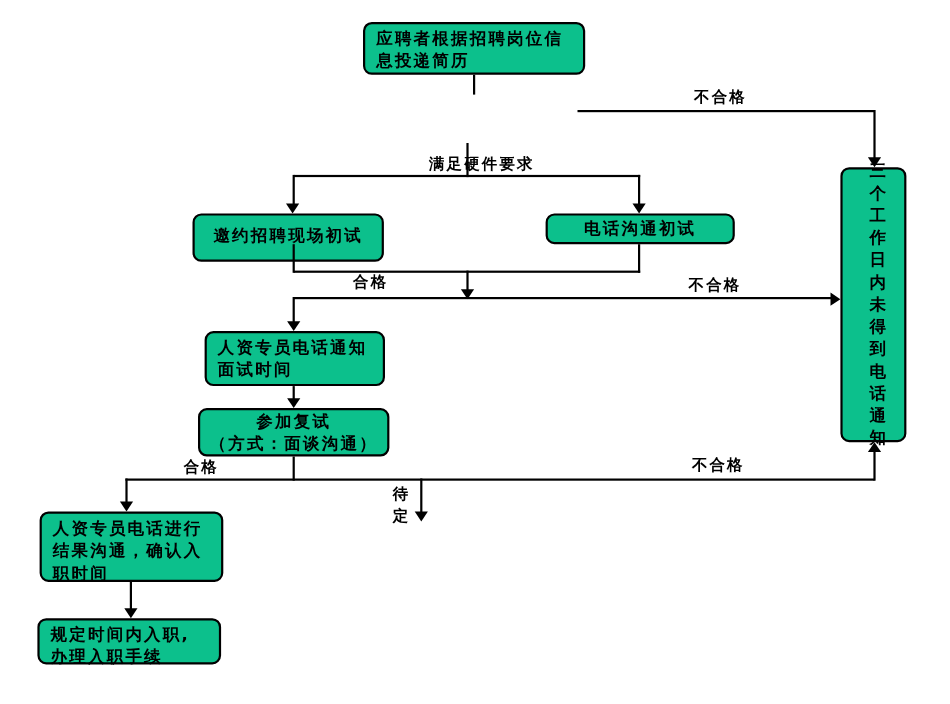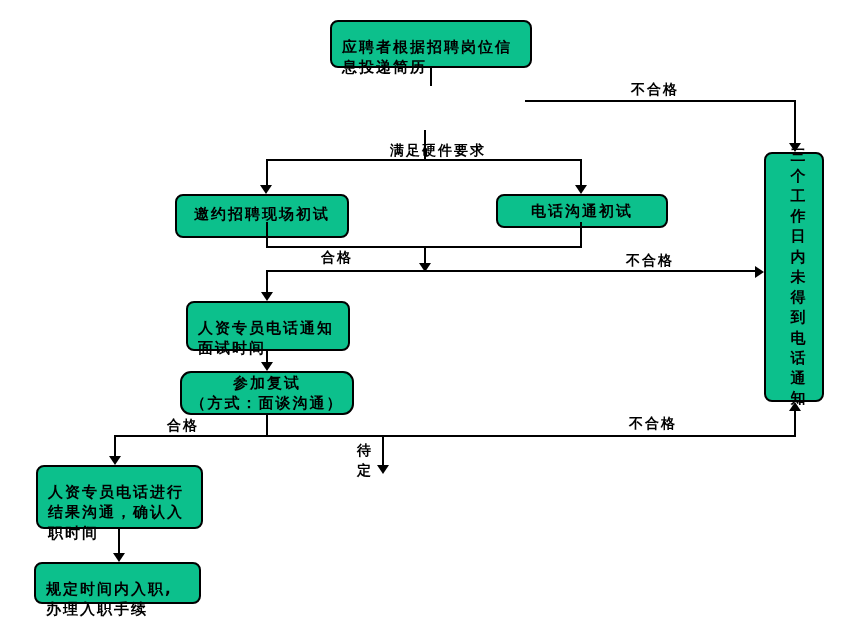--- a/index.html
+++ b/index.html
@@ -8,25 +8,25 @@
     font-family:"DejaVu Sans",sans-serif;
   }
   .node{
     position:absolute;
     background:var(--node-fill,#0cc08c);
     border:2px solid var(--node-border,#000);
     border-radius:8px;
     box-sizing:border-box;
     color:#000;font-weight:bold;font-size:15px;line-height:1.35;
     letter-spacing:2px;
-    padding:15px 10px;
+    padding:3px 10px;
     word-break:break-all;
   }
   .node.center{display:flex;align-items:center;justify-content:center;text-align:center;}
-  .node.prelines{white-space:pre-line;padding:3px 4px;border-radius:11px;}
+  .node.prelines{white-space:pre-line;padding:3px 4px;}
   .node.vtext{display:flex;align-items:center;justify-content:center;text-align:center;padding:0 18px;}
   .shaft{position:absolute;background:#000;}
   .arr{position:absolute;width:0;height:0;}
   .arr-down{border-left:6px solid transparent;border-right:6px solid transparent;border-top:9px solid #000;}
   .arr-up{border-left:6px solid transparent;border-right:6px solid transparent;border-bottom:9px solid #000;}
   .arr-right{border-top:6px solid transparent;border-bottom:6px solid transparent;border-left:9px solid #000;}
   .elabel{
     position:absolute;color:#000;font-weight:bold;font-size:14px;letter-spacing:2px;
     text-align:center;line-height:1.2;
   }

